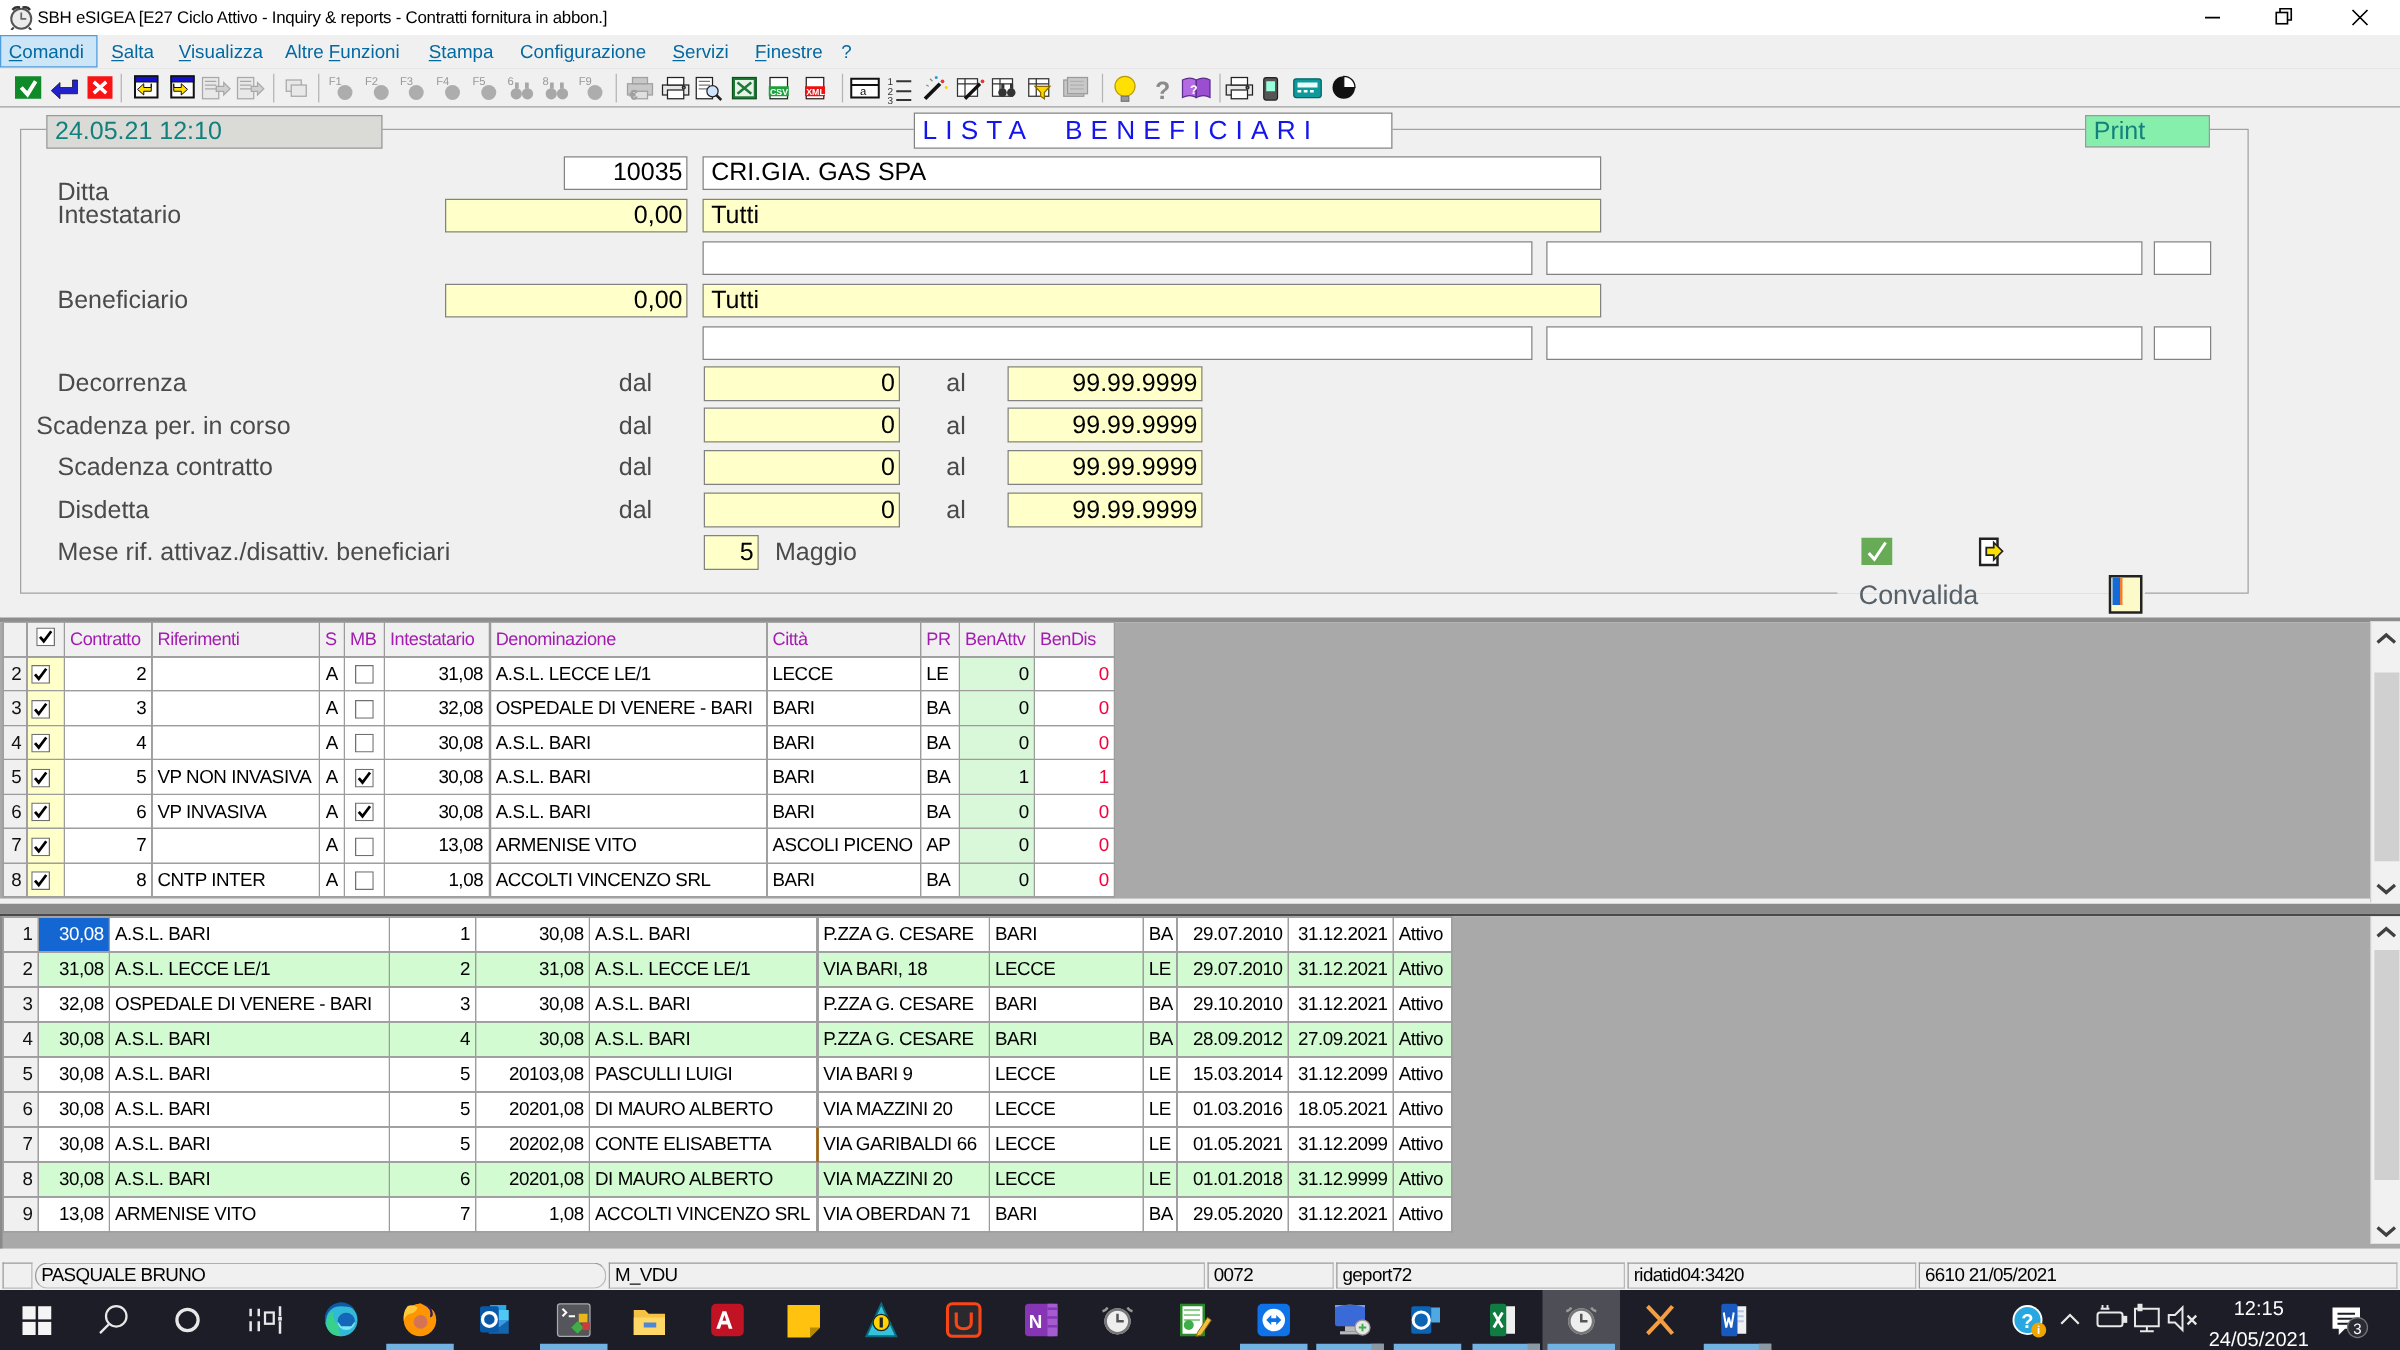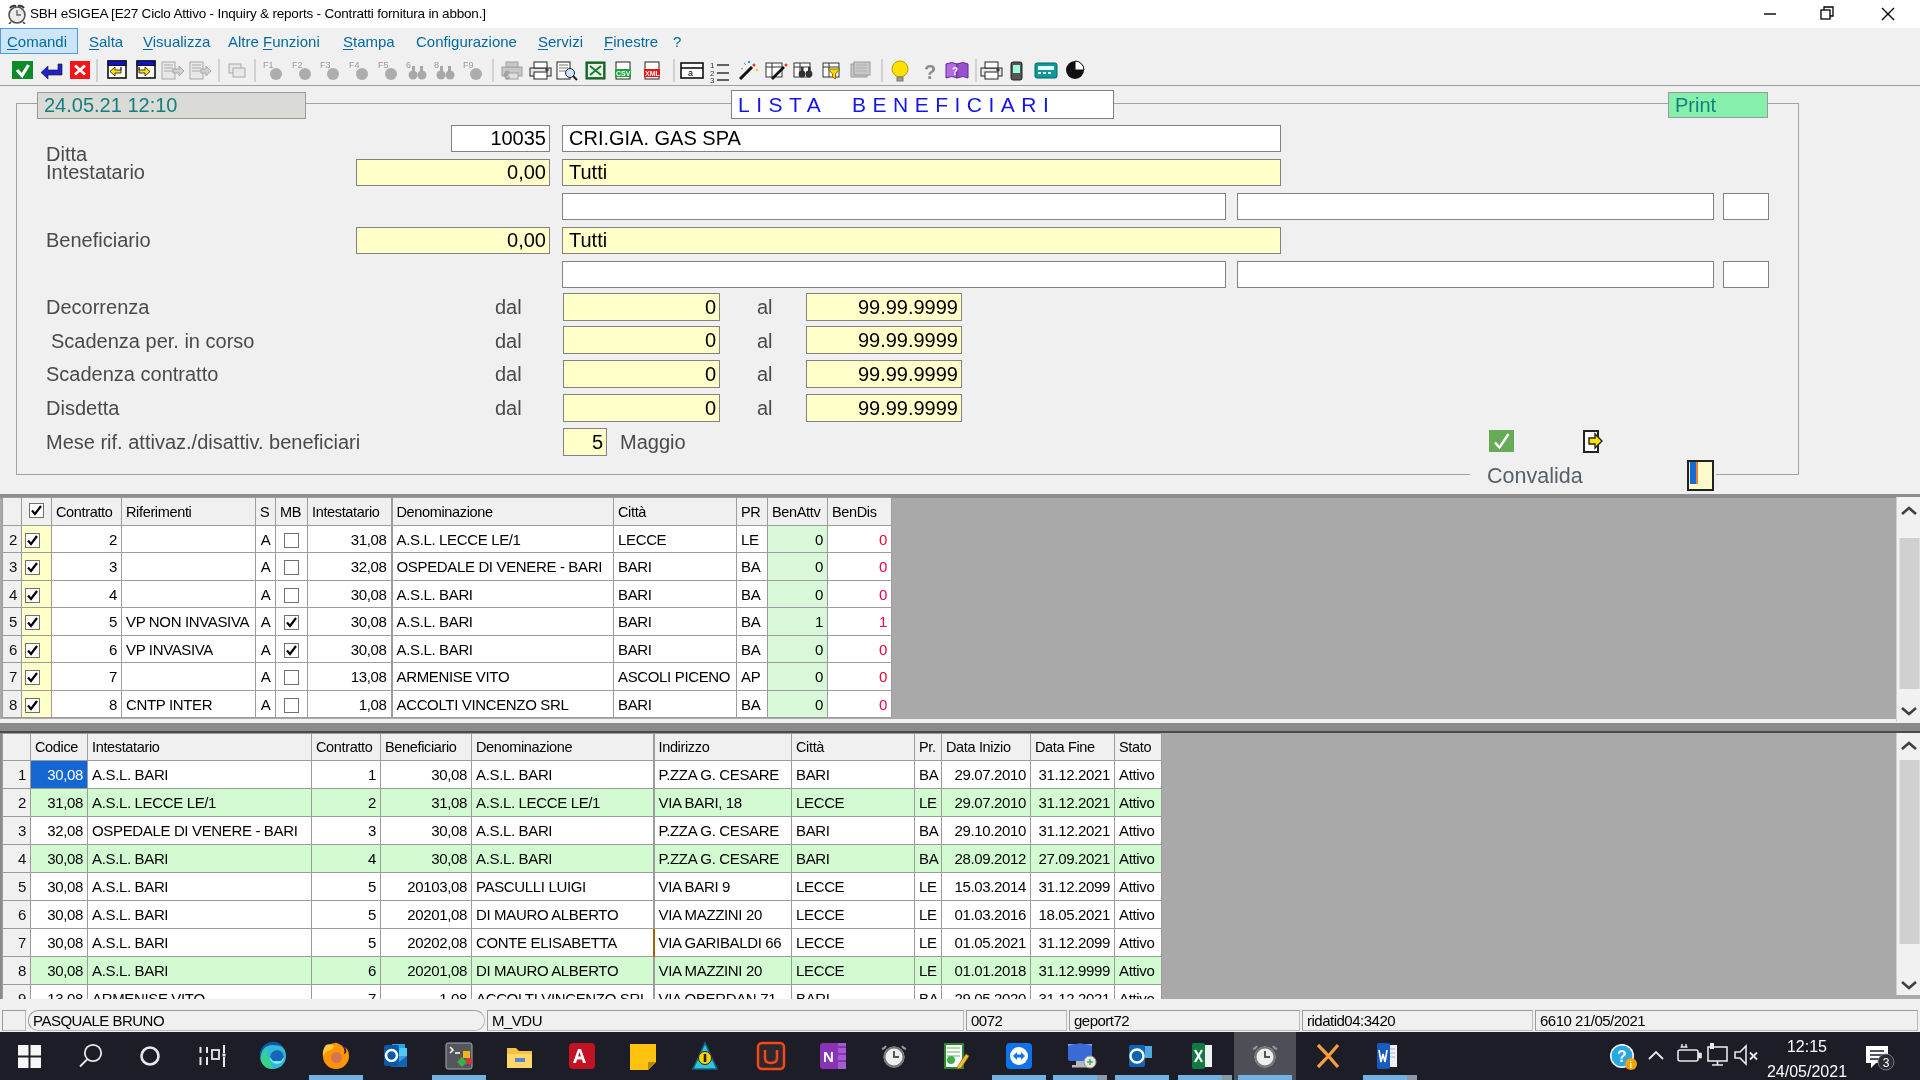--- a/index.html
+++ b/index.html
@@ -5,21 +5,21 @@
 html,body{margin:0;padding:0;background:#000;}
 #screen{position:relative;width:1920px;height:1080px;background:#f0f0f0;overflow:hidden;font-family:"Liberation Sans",sans-serif;}
 .ab{position:absolute;}
 .fld{position:absolute;border:1px solid #828282;background:#fff;font-size:20px;color:#000;box-sizing:border-box;white-space:nowrap;display:flex;align-items:center;padding:0 6px;overflow:hidden;}
 .y{background:#ffffc9;}
 .r{justify-content:flex-end;padding-right:3px !important;}
 .lbl{position:absolute;color:#4a4a4a;font-size:20px;white-space:nowrap;}
 .teal{color:#13807d;}
 table{border-collapse:collapse;table-layout:fixed;font-size:15px;letter-spacing:-0.35px;}
 td{border:1px solid #9c9c9c;padding:0 4px;white-space:nowrap;overflow:hidden;box-sizing:border-box;}
-.th td{background:#f0f0f0;font-size:14.5px;color:#000000;}
+.th td{background:#f0f0f0;font-size:14.5px;color:#a21caf;}
 .num{background:#f0f0f0;text-align:right;color:#111;}
 .tr{text-align:right;}
 .tc{text-align:center;}
 .grn{background:#d9f7d9;}
 .red{color:#f2003c;text-align:right;}
 .sb{position:absolute;width:23px;background:#f1f1f1;border-left:1px solid #cfcfcf;}
 .mi{position:absolute;top:28px;height:27px;line-height:27px;font-size:15px;color:#0369a1;}
 .seg{position:absolute;top:1010px;height:21px;background:#f0f0f0;border:1px solid #b9b9b9;border-top-color:#9a9a9a;border-left-color:#9a9a9a;box-sizing:border-box;font-size:15px;letter-spacing:-0.5px;line-height:19px;padding-left:4px;color:#000;white-space:nowrap;}
 u{text-decoration:underline;text-underline-offset:2px;}
 svg text{font-family:"Liberation Sans",sans-serif;}
@@ -248,21 +248,21 @@
       <span style="color:#1414ec;font-size:21px;letter-spacing:6.5px;">LISTA&nbsp;&nbsp;BENEFICIARI</span>
     </div>
 <div class="fld" style="left:1668px;top:92px;width:100px;height:26px;background:#86efac;border-color:#9a9a9a;">
       <span class="teal">Print</span>
     </div>
 
 <div class="lbl" style="left:46px;top:143px;">Ditta</div>
 <div class="lbl" style="left:46px;top:161px;">Intestatario</div>
 <div class="lbl" style="left:46px;top:229px;">Beneficiario</div>
 <div class="lbl" style="left:46px;top:296px;">Decorrenza</div>
-<div class="lbl" style="left:51px;top:330px;">Scadenza per. in corso</div>
+<div class="lbl" style="left:29px;top:330px;">Scadenza per. in corso</div>
 <div class="lbl" style="left:46px;top:363px;">Scadenza contratto</div>
 <div class="lbl" style="left:46px;top:397px;">Disdetta</div>
 <div class="lbl" style="left:46px;top:431px;">Mese rif. attivaz./disattiv. beneficiari</div>
 
 <div class="fld r" style="left:451px;top:125px;width:99px;height:27px;">10035</div>
 <div class="fld" style="left:562px;top:125px;width:719px;height:27px;">CRI.GIA. GAS SPA</div>
 <div class="fld y r" style="left:356px;top:159px;width:194px;height:27px;">0,00</div>
 <div class="fld y" style="left:562px;top:159px;width:719px;height:27px;">Tutti</div>
 <div class="fld" style="left:562px;top:193px;width:664px;height:27px;"></div>
 <div class="fld" style="left:1237px;top:193px;width:477px;height:27px;"></div>
@@ -497,34 +497,20 @@
           <col style="width:91px">
           <col style="width:182px">
           <col style="width:138px">
           <col style="width:123px">
           <col style="width:27px">
           <col style="width:89px">
           <col style="width:84px">
           <col style="width:47px">
         </colgroup>
 <tbody>
-          <tr class="th" style="height:27px;">
-            <td class="num"></td>
-            <td>Codice</td>
-            <td>Intestatario</td>
-            <td>Contratto</td>
-            <td>Beneficiario</td>
-            <td>Denominazione</td>
-            <td style="border-left:2px solid #9c9c9c">Indirizzo</td>
-            <td>Città</td>
-            <td>Pr.</td>
-            <td>Data Inizio</td>
-            <td>Data Fine</td>
-            <td>Stato</td>
-          </tr>
 <tr style="height:28px;background:#fff;">
             <td class="num">1</td>
             <td class="tr" style="background:#1467d2;color:#fff;">30,08</td>
             <td>A.S.L. BARI</td>
             <td class="tr">1</td>
             <td class="tr">30,08</td>
             <td>A.S.L. BARI</td>
             <td style="border-left:2px solid #9c9c9c">P.ZZA G. CESARE</td>
             <td>BARI</td>
             <td>BA</td>

